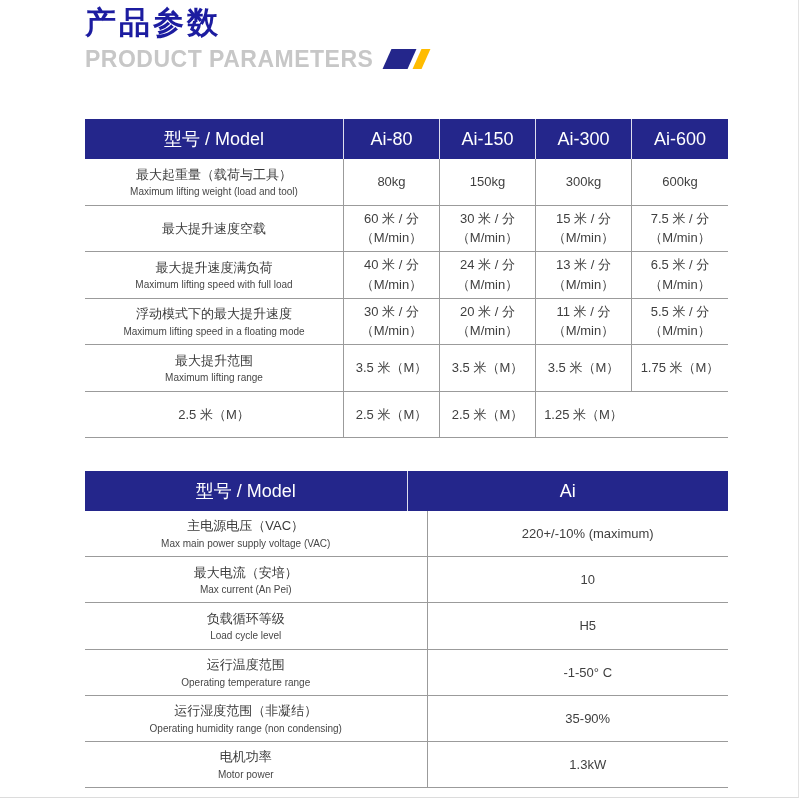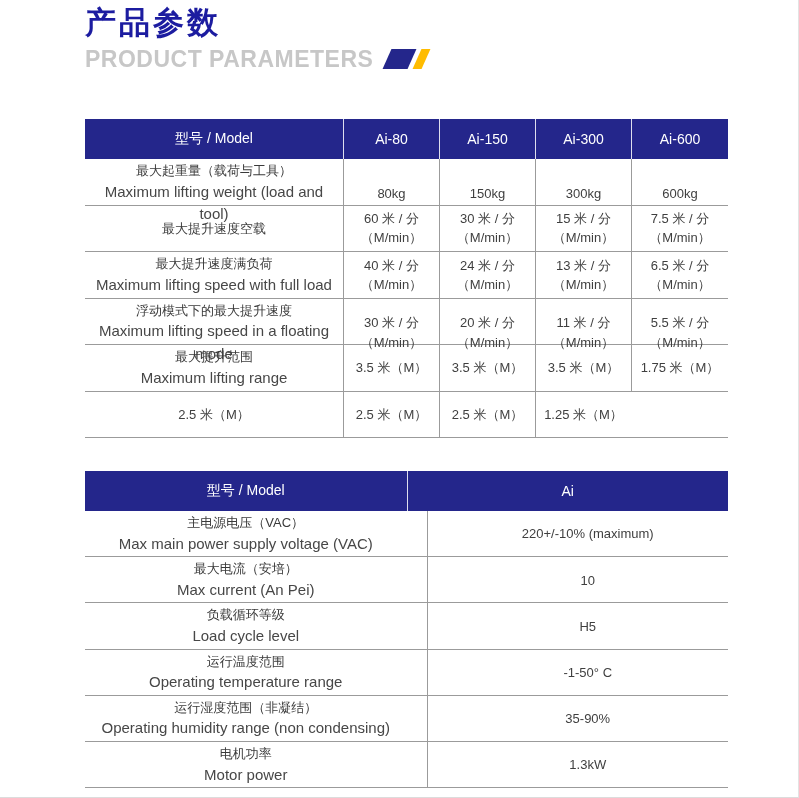--- a/index.html
+++ b/index.html
@@ -38,37 +38,37 @@
   .spec-table { width:643px; }
   .spec-table.t1 { margin-top:47px; }
   .spec-table.t2 { margin-top:33px; }
 
   .thead { display:grid; height:40px; }
   .t1 .thead, .t1 .tr { grid-template-columns:258px 96px 96px 96px 97px; }
   .t2 .thead, .t2 .tr { grid-template-columns:321.5px 321.5px; }
 
   .th {
     display:flex; align-items:center; justify-content:center;
-    color:#ffffff; font-size:14px; font-weight:500;
+    color:#ffffff; font-size:18px; font-weight:500;
   }
   .th + .th { border-left:1px solid rgba(255,255,255,0.85); }
 
   .tr { display:grid; border-bottom:1px solid #9b9b9b; }
   .t1 .tr { height:46.5px; }
   .t2 .tr { height:46.2px;gap:20px; }
 
   .td {
     display:flex; flex-direction:column;
     align-items:center; justify-content:center;
     text-align:center; color:#3f3f3f;
     line-height:1.5; padding:2px 4px;
   }
   .td + .td { border-left:1px solid #9b9b9b; }
   .td.label .cn { font-size:13px; color:#3a3a3a;text-align:center; }
-  .td.label .en { font-size:15px; color:#474747; }
+  .td.label .en { font-size:10px; color:#474747; }
   .td.val div { font-size:13px; }
 </style>
 </head>
 <body>
 
 <div class="page">
   <div class="content">
 
     <div class="title-cn" style="color: rgb(28, 28, 160);">产品参数</div>
 

